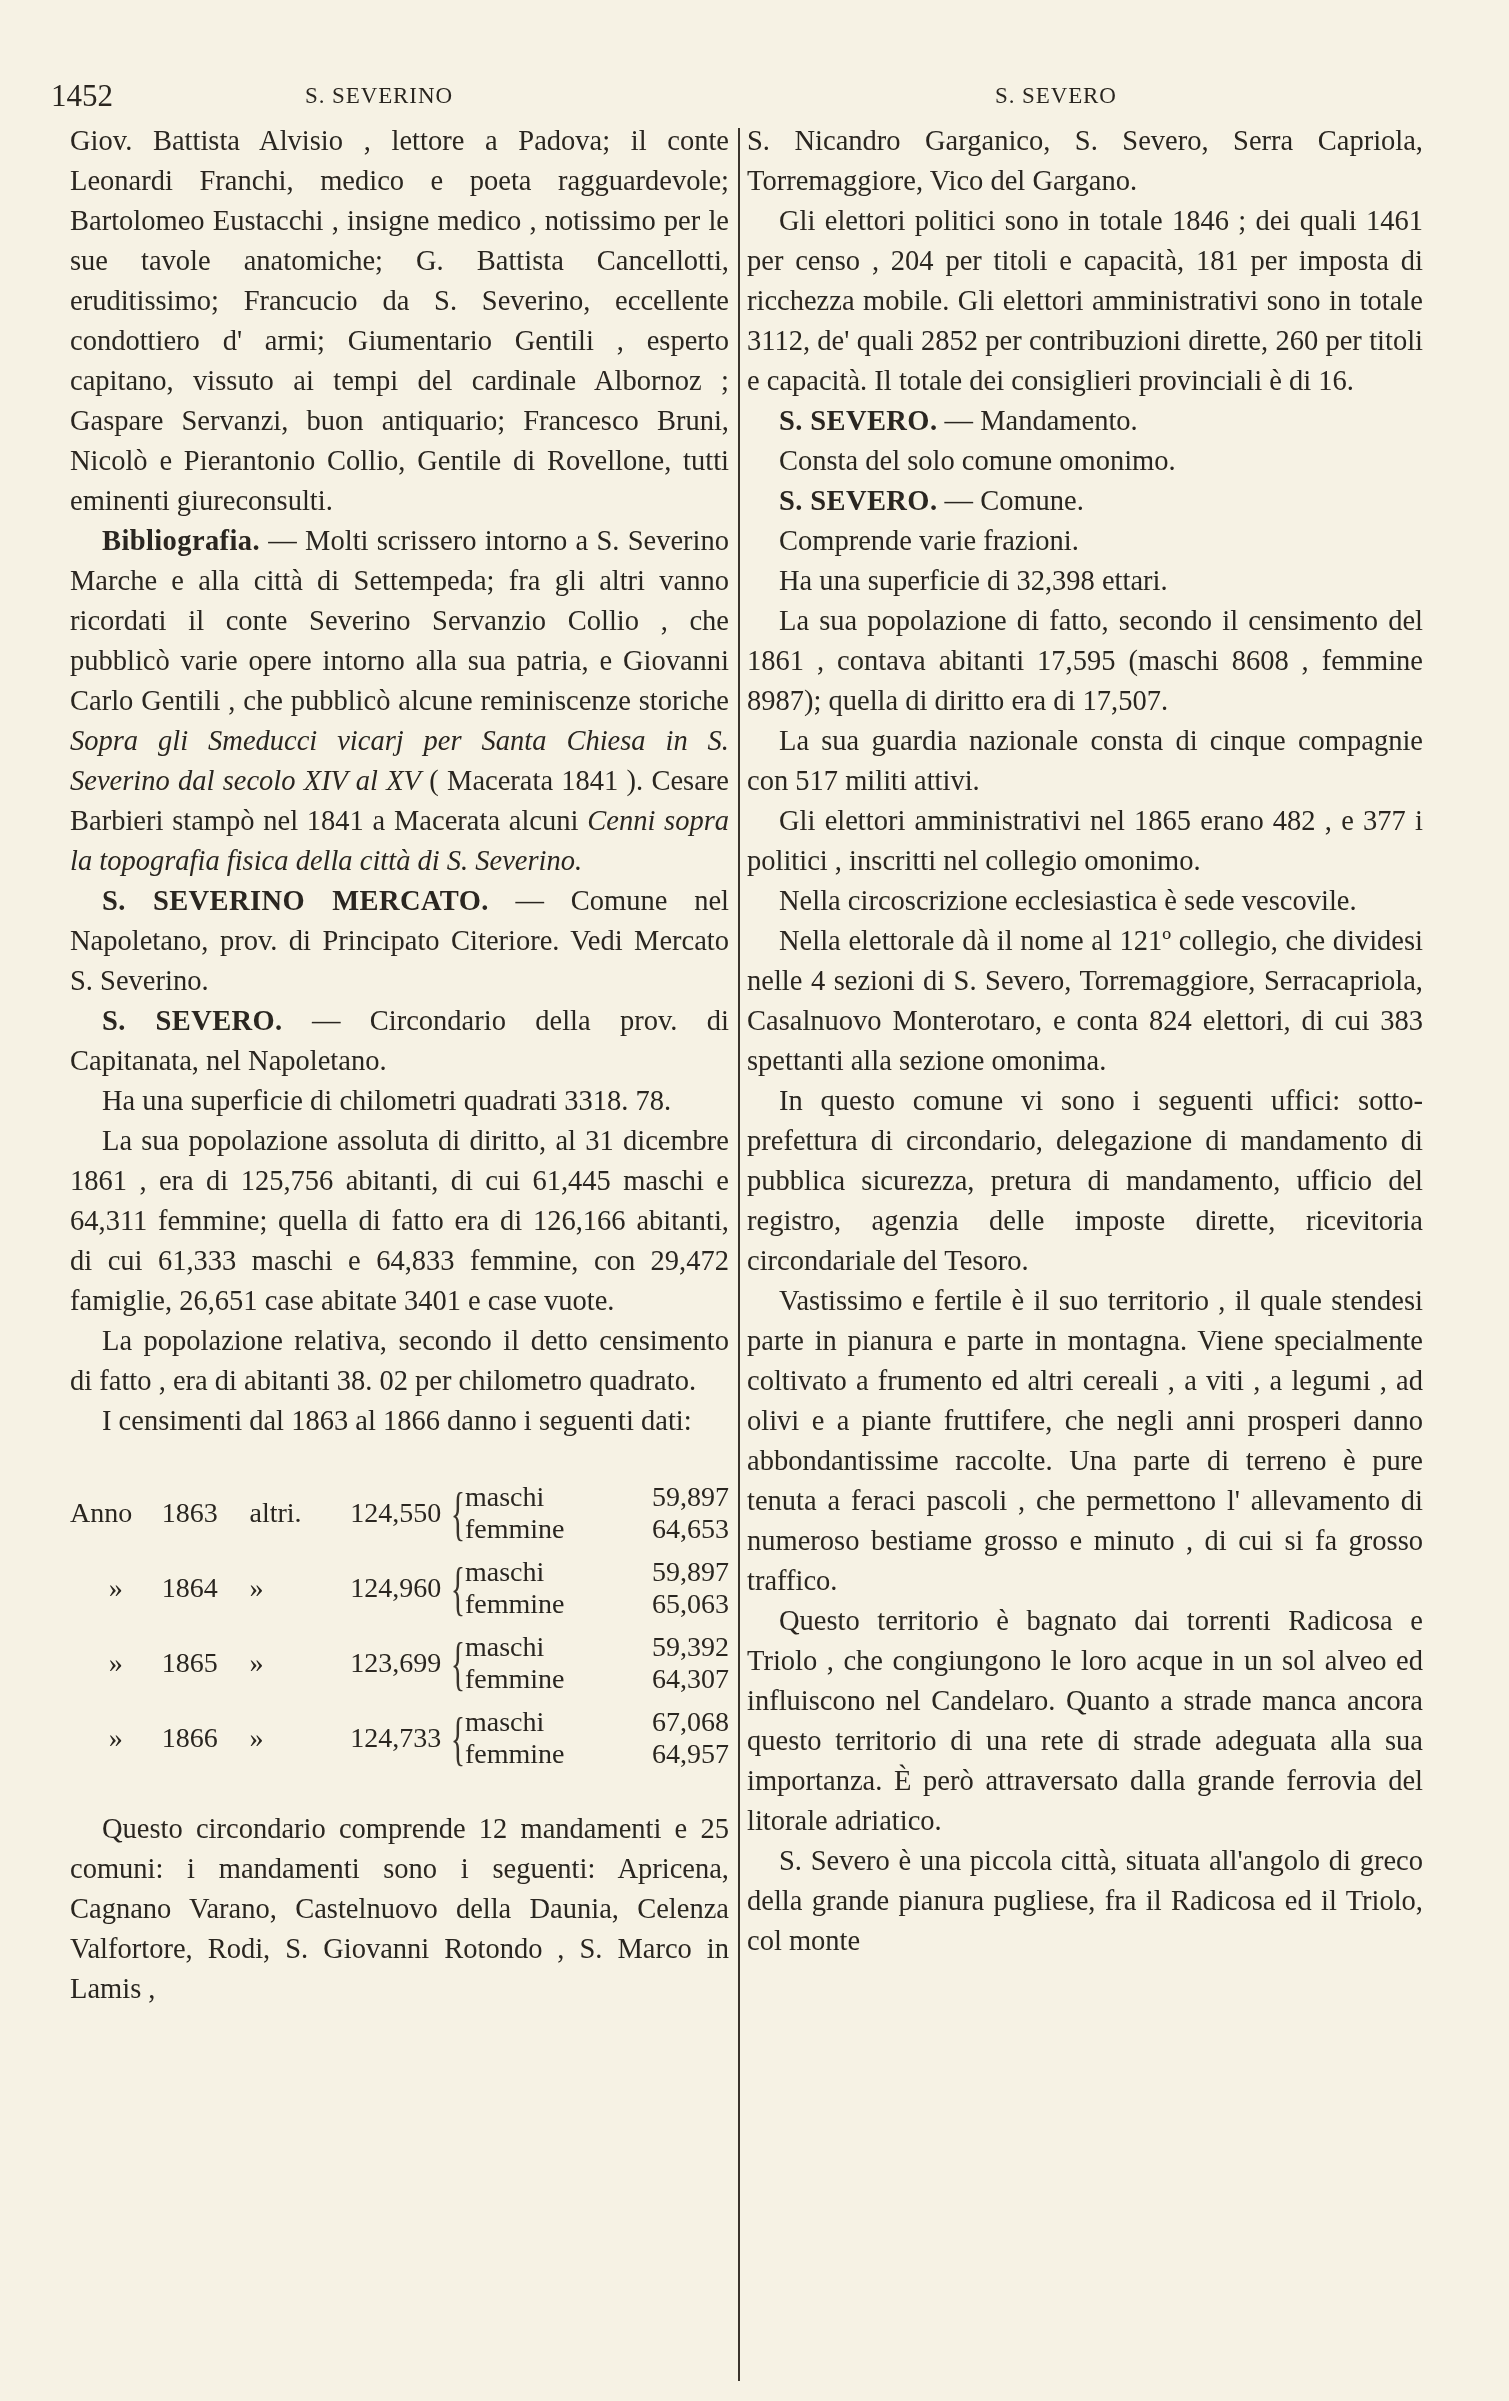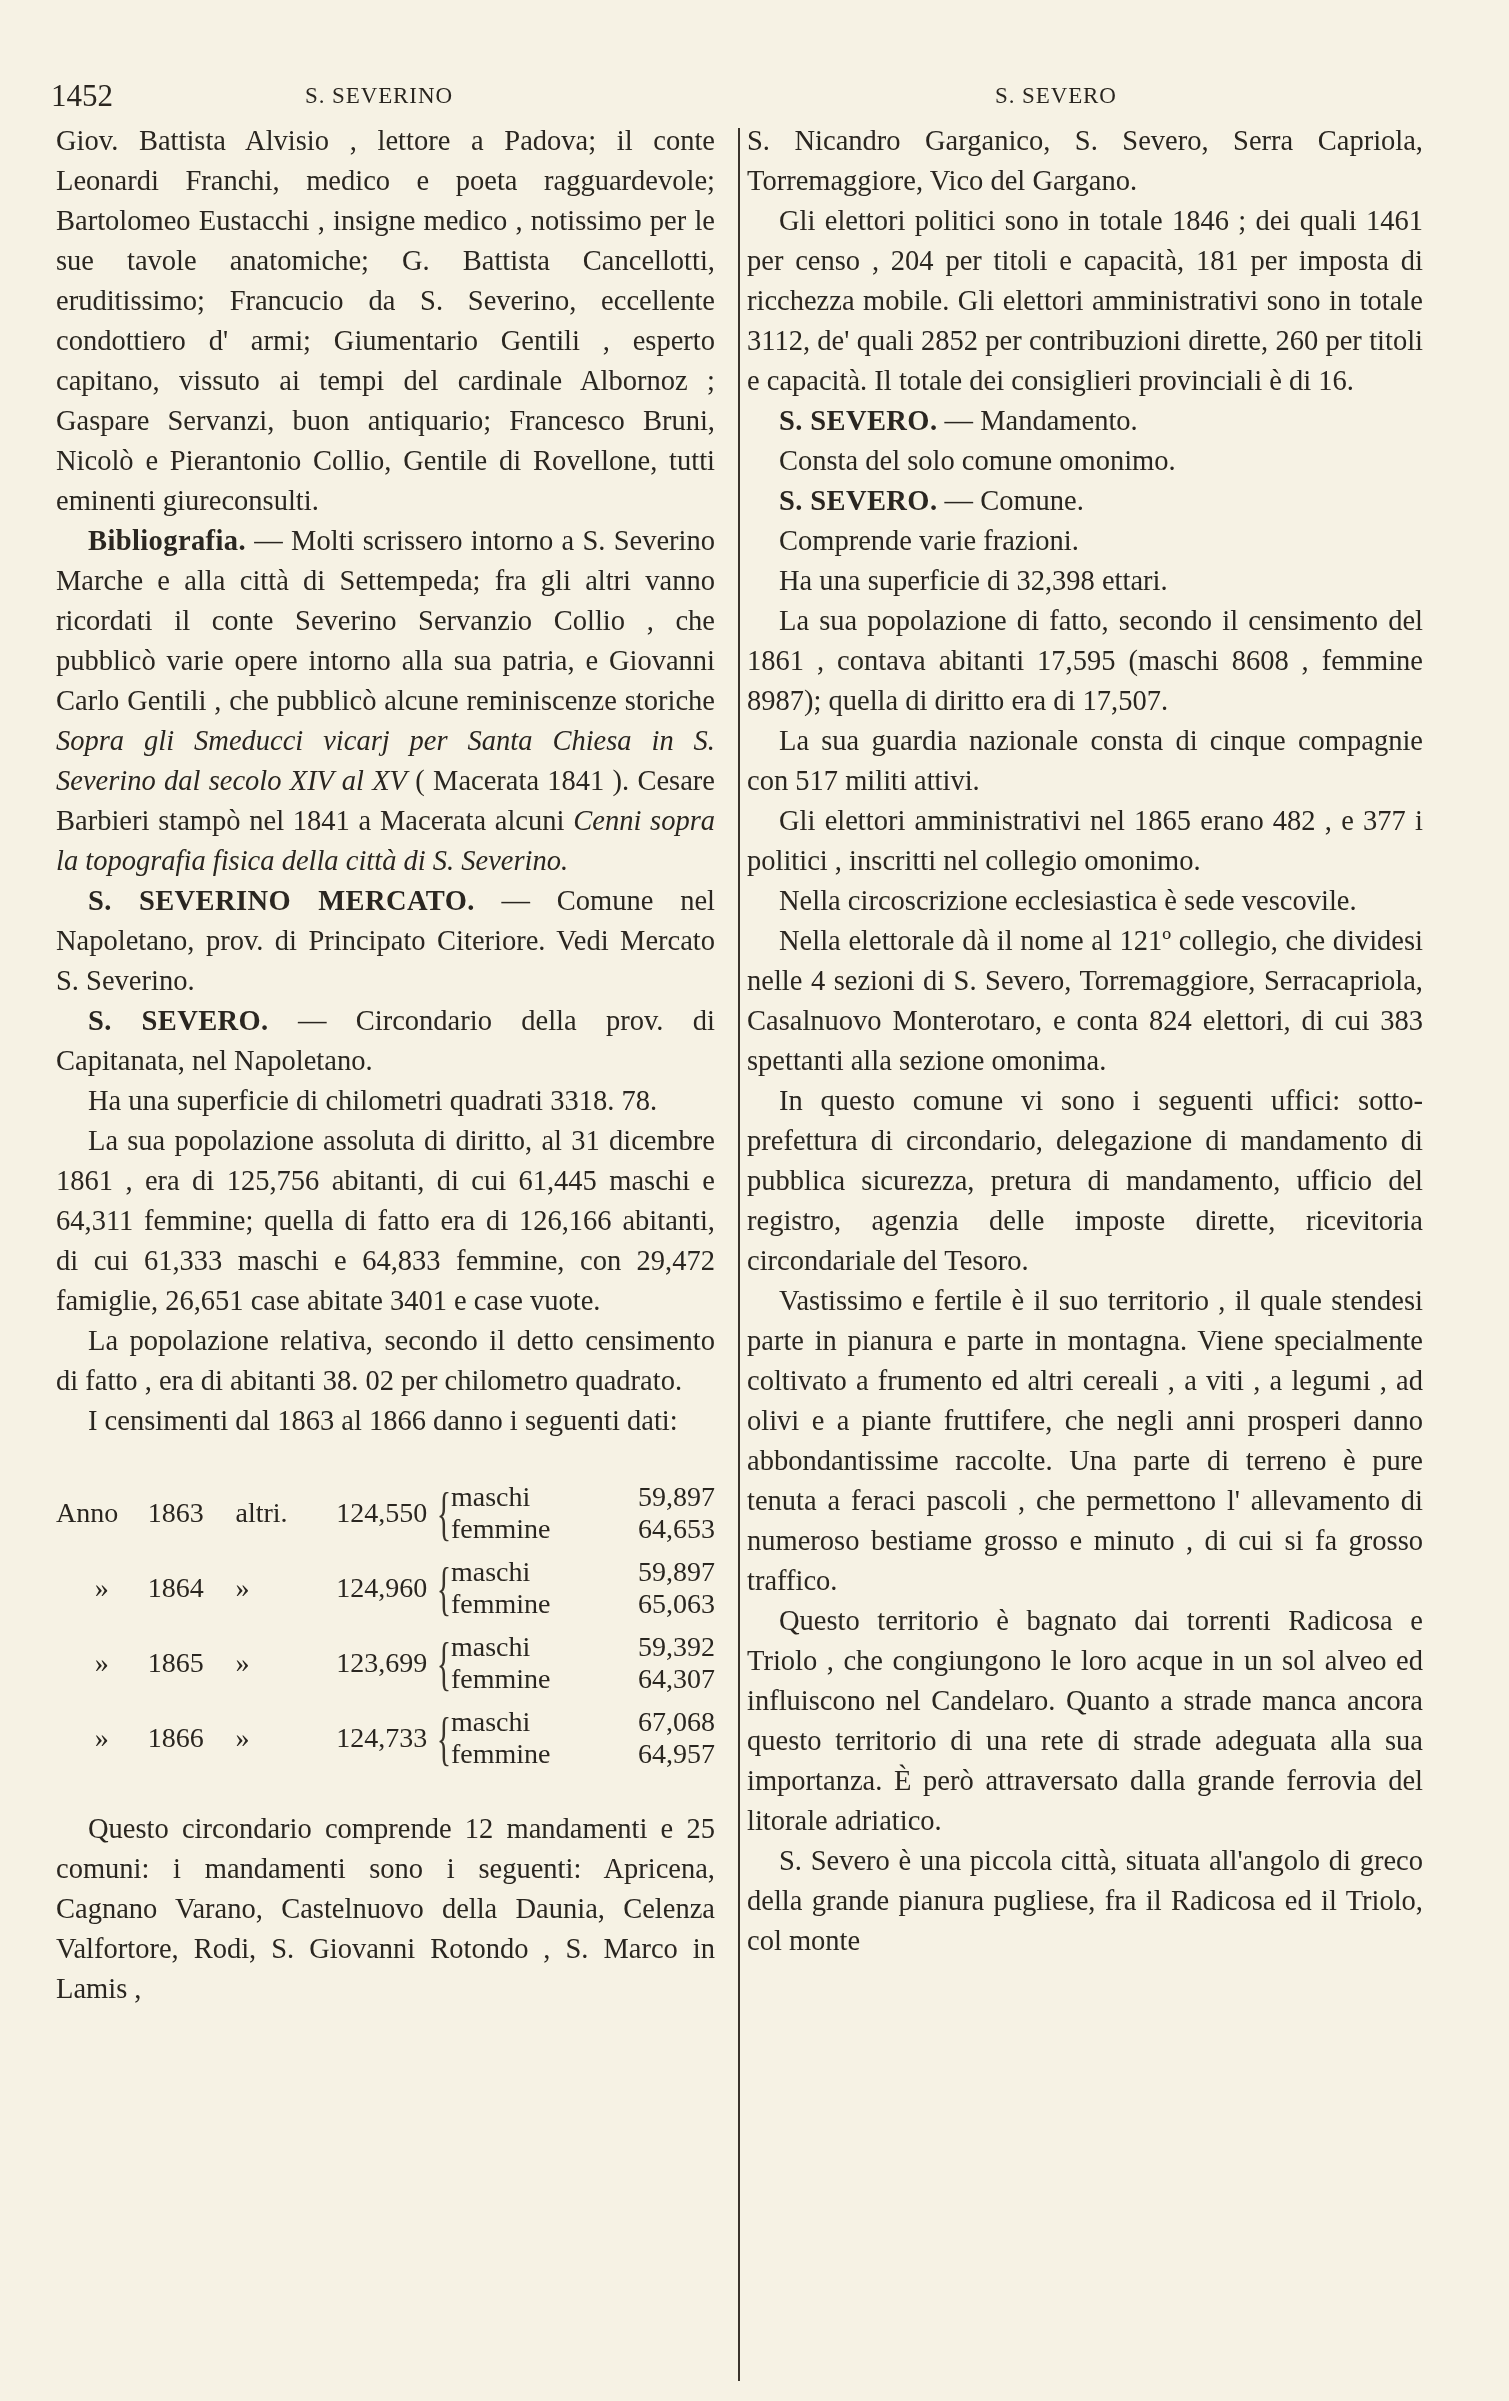--- a/index.html
+++ b/index.html
@@ -10,21 +10,21 @@
     font-family: "Liberation Serif", "DejaVu Serif", serif;
     position: relative;
     overflow: hidden;
   }
   .page { position: absolute; left: 0; top: 0; width: 1247px; height: 2401px; }
   .header { position: absolute; top: 78px; left: 51px; right: 51px; height: 43px; font-size: 25.5px; }
   .page-number { position: absolute; left: 0; top: 0; font-size: 31px; }
   .running-left { position: absolute; left: 238px; top: 5.1px; font-size: 23px; letter-spacing: 0.9px; margin-left: 16px; }
   .running-right { position: absolute; left: 944px; top: 5.1px; font-size: 23px; letter-spacing: 0.9px; }
   .column { position: absolute; top: 121px; width: 659px; font-size: 28.5px; line-height: 40px; text-align: justify; }
-  .col-left { left: 56px; font-family: Liberation Serif, serif; }
+  .col-left { left: 70px; font-family: Liberation Serif, serif; }
   .col-right { left: 747px; width: 676px; }
   .divider { position: absolute; left: 738px; top: 128px; width: 1.7px; height: 2253px; background: #3a342c; }
   p { margin: 0; text-indent: 32px; }
   p.noindent { text-indent: 0; }
   .b { font-weight: bold; letter-spacing: 0.4px; }
   .i { font-style: italic; }
   .census { margin: 34px 0 34px 0; font-size: 28px; }
   .census-row { display: flex; align-items: center; height: 75px; }
   .c-label { width: 98px; }
   .c-year { width: 94px; text-align: left; }

